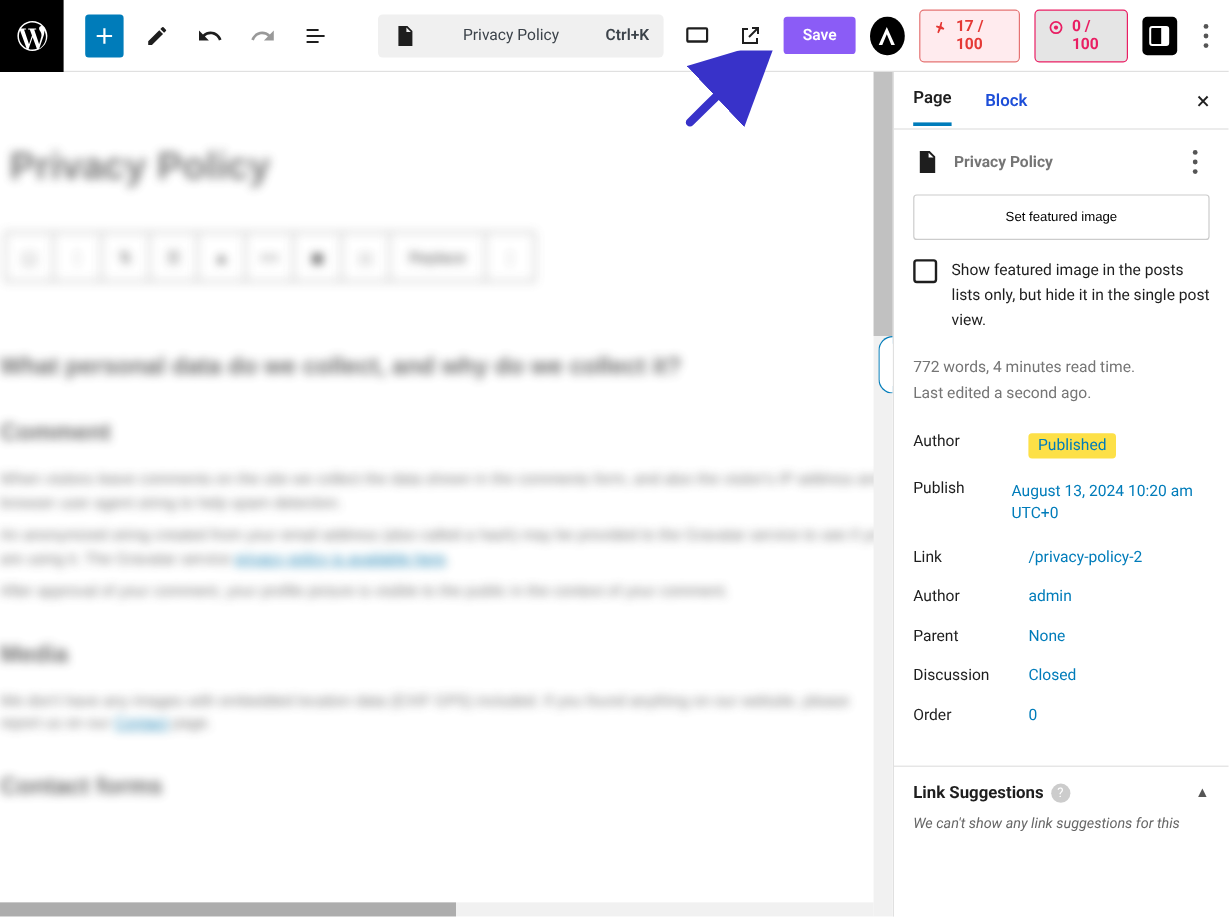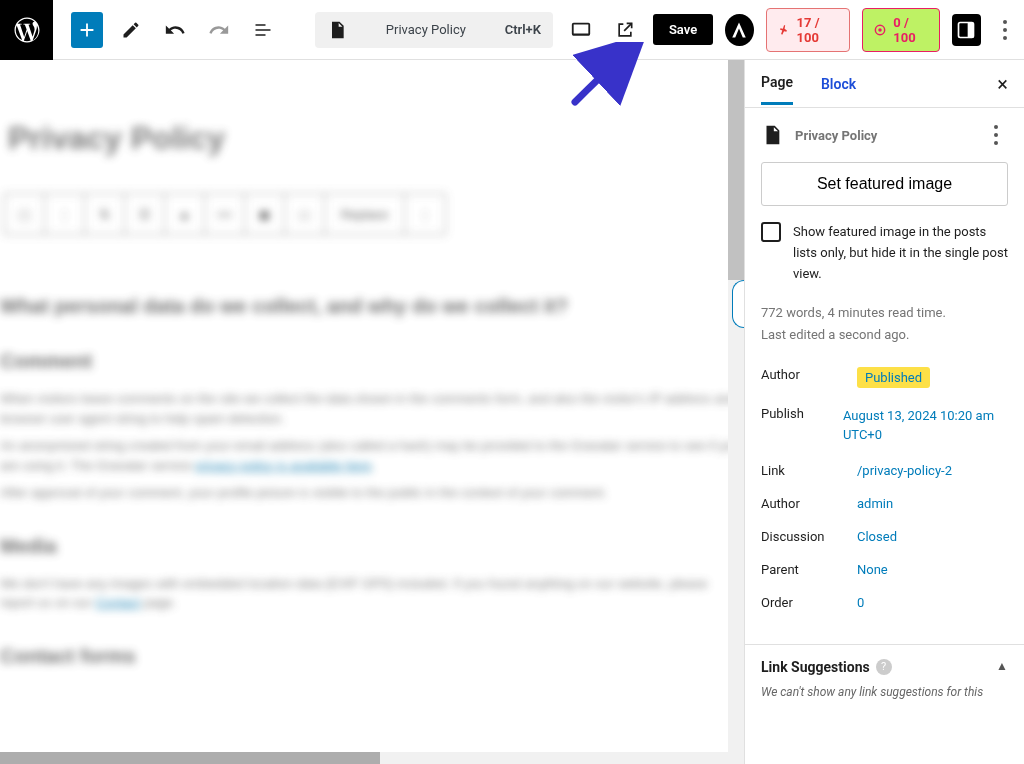--- a/index.html
+++ b/index.html
@@ -7,25 +7,25 @@
 .toolbar{height:60px;border-bottom:1px solid #e0e0e0;display:flex;align-items:center;z-index:10;position:relative;padding:0 8px}
 .wp-logo{width:60px;height:60px;background:#000;display:flex;align-items:center;justify-content:center;margin-left:-8px;margin-right:12px}
 .wp-logo svg{fill:#fff}
 .btn{display:inline-flex;align-items:center;justify-content:center;border:none;background:transparent;cursor:pointer;font-family:inherit}
 .icon-btn{width:36px;height:36px;border-radius:3px}
 .add-btn{background:#007cba;color:#fff;border-radius:3px}
 .gap{margin:0 6px}
 .doc-chip{margin-left:30px;width:265px;height:36px;background:#f0f0f0;border-radius:4px;display:flex;align-items:center;padding:0 12px;gap:10px;color:#3c434a}
 .doc-chip .grow{flex:1;text-align:center}
 .doc-chip .shortcut{color:#3c434a;font-weight:600}
-.save-btn{background:#000000;color:#fff;padding:8px 16px;border-radius:3px;font-weight:600;font-size:13px}
+.save-btn{background:#8b5cf6;color:#fff;padding:8px 16px;border-radius:3px;font-weight:600;font-size:13px}
 .blk-circ{width:32px;height:32px;border-radius:50%;background:#000;display:flex;align-items:center;justify-content:center;color:#fff;font-weight:700}
-.score-box{border:1.5px solid;border-radius:4px;padding:6px 10px;display:flex;align-items:center;gap:6px;font-weight:700;font-size:13px}
+.score-box{border:1.5px solid;border-radius:4px;padding:6px 10px;display:flex;gap:6px;font-weight:700;font-size:13px}
 .score-red{border-color:#e57373;background:#ffebee;color:#e53935}
-.score-pink{border-color:#e91e63;background:#bef264;color:#e91e63}
+.score-pink{border-color:#e91e63;background:#e5e5e5;color:#e91e63}
 .settings-icon{width:32px;height:32px;border-radius:4px;background:#000;display:flex;align-items:center;justify-content:center}
 .settings-icon svg{fill:#fff}
 .kebab{width:24px;display:flex;flex-direction:column;gap:4px;align-items:center;margin-left:8px}
 .kebab span{width:4px;height:4px;background:#555;border-radius:50%}
 .body-row{display:flex;height:calc(764px - 60px)}
 .editor{flex:1;position:relative;overflow:hidden}
 .vscroll{position:absolute;right:0;top:0;width:16px;height:100%;background:#f1f1f1}
 .vscroll .thumb{width:16px;background:#c1c1c1;border-radius:0;height:220px}
 .hscroll{position:absolute;left:0;bottom:0;right:16px;height:12px;background:#f1f1f1}
 .hscroll .thumb{height:12px;background:#adadad;width:380px}
@@ -43,21 +43,21 @@
 .tabs{display:flex;align-items:center;padding:0 16px;border-bottom:1px solid #e0e0e0;height:48px;position:relative}
 .tab{padding:12px 0;font-size:14px;font-weight:600;margin-right:28px;color:#1e1e1e;cursor:pointer}
 .tab.active{border-bottom:3px solid #007cba;color:#1e1e1e}
 .tab:not(.active){color:#1d4ed8}
 .close-x{margin-left:auto;font-size:20px;font-weight:400;cursor:pointer}
 .panel-body{padding:16px}
 .template-row{display:flex;align-items:center;gap:12px;margin-bottom:16px;position:relative}
 .template-row .doc-ico{color:#1e1e1e}
 .template-row .name{font-weight:700;color:#757575;font-size:13px}
 .template-row .kebab-h{margin-left:auto}
-.feat-btn{width:100%;padding:12px;border:1px solid #ccc;border-radius:3px;background:#fff;font-size:16px;text-align:center;cursor:pointer}
+.feat-btn{width:100%;padding:12px;border:1px solid #ccc;border-radius:3px;background:#fff;font-size:11px;text-align:center;cursor:pointer}
 .chk-row{display:flex;gap:12px;margin:16px 0 0;align-items:flex-start}
 .chkbox{width:20px;height:20px;border:2px solid #1e1e1e;border-radius:3px;flex:none}
 .chk-label{font-size:13px;line-height:1.6;color:#1e1e1e}
 .meta{font-size:13px;color:#757575;margin-top:18px;line-height:1.7}
 .kv{margin-top:20px}
 .kv .row{display:flex;margin:18px 0;align-items:flex-start}
 .kv .row .k{width:96px;font-size:13px;color:#1e1e1e}
 .kv .row .v{font-size:13px;color:#007cba;cursor:pointer}
 .kv .status-val{background:#fde047;padding:3px 8px;border-radius:3px}
 .panel-section{border-top:1px solid #e0e0e0;padding:14px 16px;position:relative}
@@ -236,26 +236,26 @@
           </div>
         <div class="row">
             <div class="k">Link</div>
             <div class="v">/privacy-policy-2</div>
           </div>
         <div class="row">
             <div class="k">Author</div>
             <div class="v">admin</div>
           </div>
         <div class="row">
+            <div class="k">Parent</div>
+            <div class="v">None</div>
+          </div>
+        <div class="row">
             <div class="k">Discussion</div>
             <div class="v">Closed</div>
-          </div>
-        <div class="row">
-            <div class="k">Parent</div>
-            <div class="v">None</div>
           </div>
         <div class="row">
             <div class="k">Order</div>
             <div class="v">0</div>
           </div>
       </div>
     </div>
 
     <div class="panel-section">
       <div class="sect-head">

